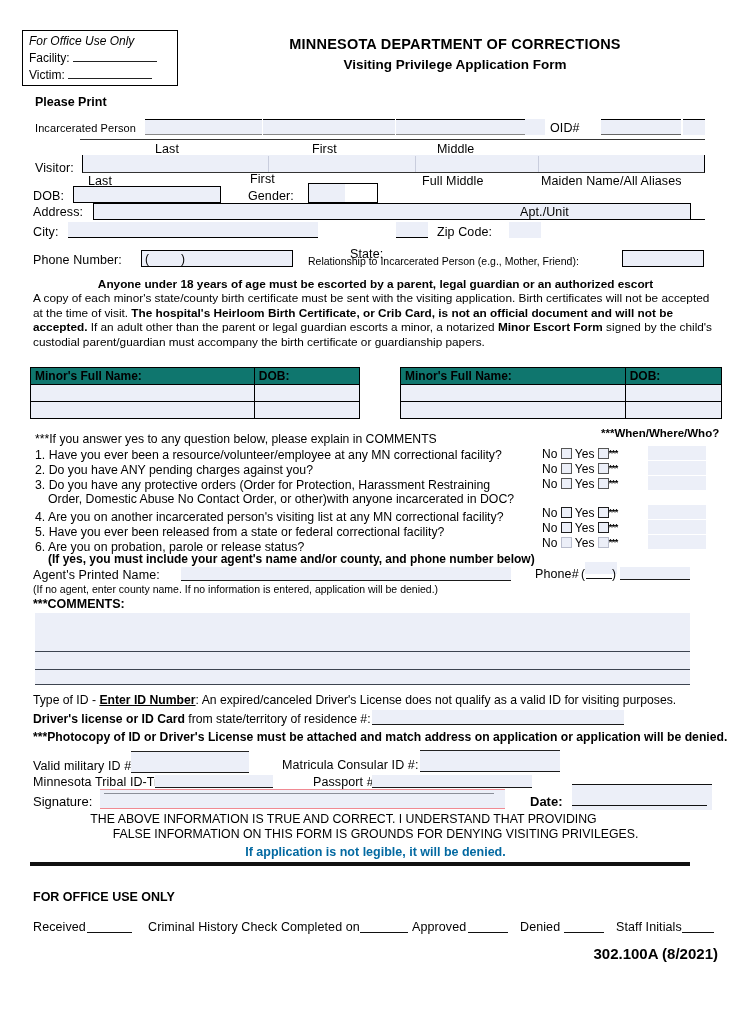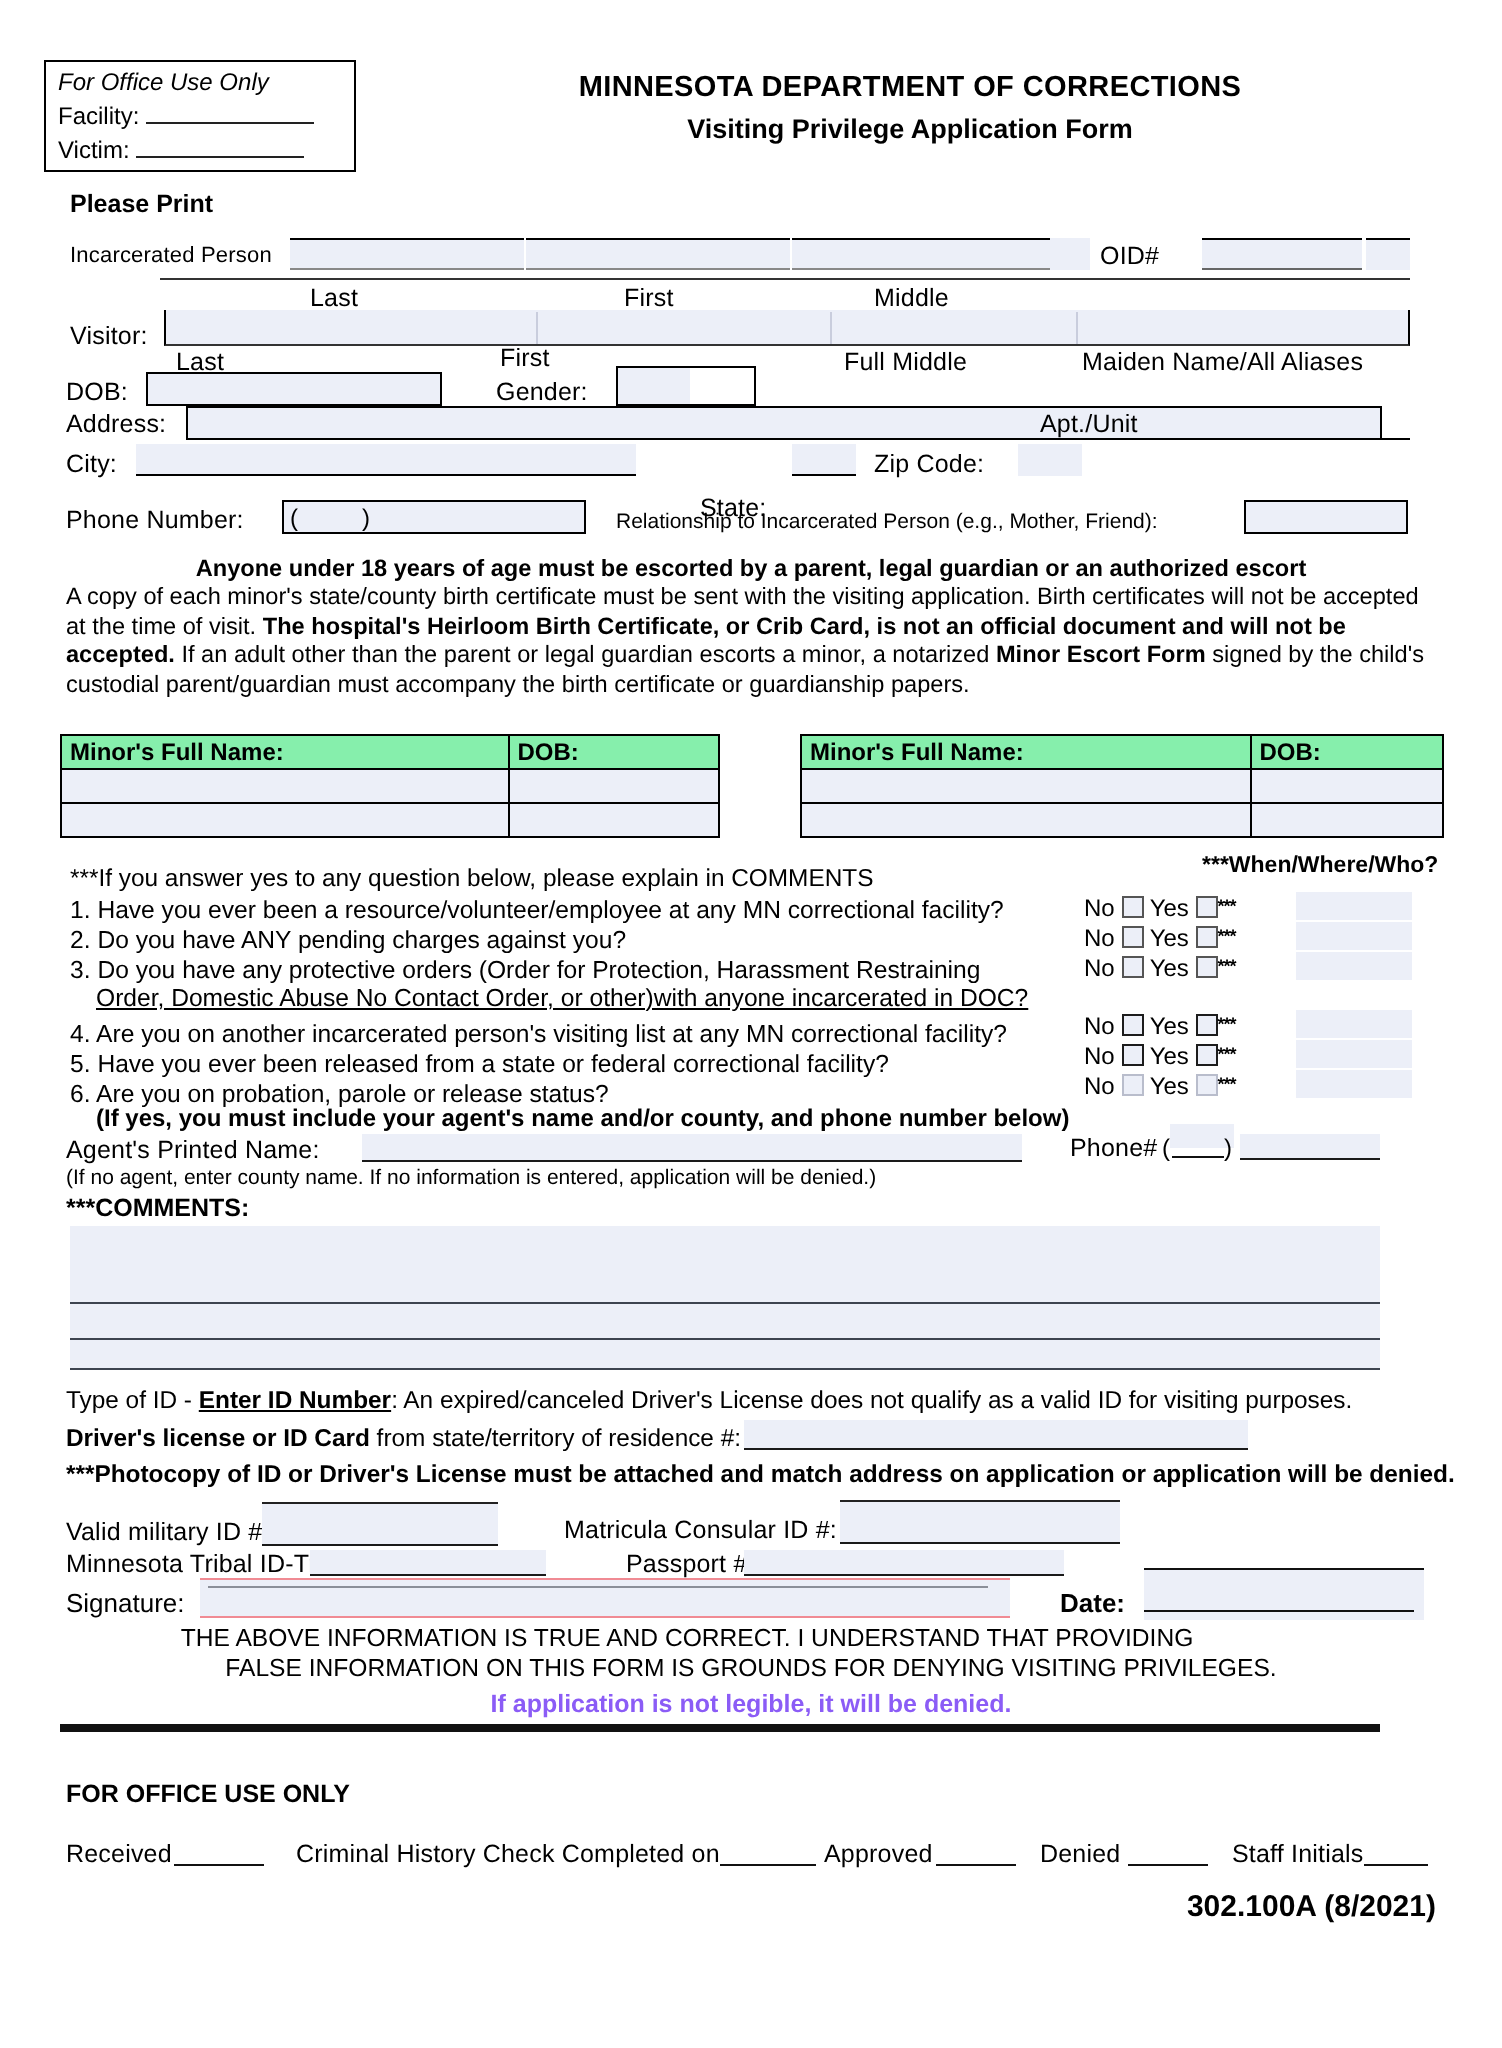--- a/index.html
+++ b/index.html
@@ -46,21 +46,21 @@
            font-size:13.5px; font-weight:bold; }
   .please{ position:absolute; left:35px; top:95px; font-size:12.5px; font-weight:bold; }
 
   
   .at { position:absolute; white-space:nowrap; }
 
   
   table.minors { border-collapse:collapse; width:100%; height:100%; table-layout:fixed; }
   table.minors td, table.minors th {
     border:1.4px solid #000; font-size:12px; text-align:left;
-    padding:1px 4px; font-weight:bold; height:17px; background:#86efac;
+    padding:1px 4px; font-weight:bold; height:17px; background:#0f766e;
   }
   table.minors tr.blank td { background:#eceff8; font-weight:normal; }
 
   
   .cbx { display:inline-block; width:11px; height:11px; background:#eceff8;
          border:1.4px solid #555; vertical-align:-1px; }
   .cbx.light { border-color:#b9bdcc; }
   .cbx.dark  { border-color:#1d1d1d; }
   .star { font-size:9px; font-weight:bold; vertical-align:2px; letter-spacing:-0.5px; }
 
@@ -79,21 +79,21 @@
   .sig-field{
     position:absolute; background:#eceff8;
     border-top:1.6px solid #f08a93; border-bottom:1.6px solid #f08a93;
   }
   .sig-inner{ position:absolute; border-top:1px solid #8b8f99; }
 
   .blackbar{ position:absolute; left:30px; top:862px; width:660px; height:4px; background:#111; }
 
   .footer-code{ position:absolute; right:33px; top:945px; font-size:15px; font-weight:bold; }
 
-  .red { color:#8b5cf6; }
+  .red { color:#0369a1; }
 </style>
 </head>
 <body>
 
 <div class="page">
 
   <div class="office-box">
     <div class="line ital">For Office Use Only</div>
     <div class="line">
       <span>Facility:</span>
@@ -217,21 +217,21 @@
     <span>Have you ever been a resource/volunteer/employee at any MN correctional facility?</span>
   </div>
   <div class="qrow" style="left:35px; top:463px;">
     <span>2.</span>
     <span>Do you have ANY pending charges against you?</span>
   </div>
   <div class="qrow" style="left:35px; top:478px;">
     <span>3.</span>
     <span>Do you have any protective orders (Order for Protection, Harassment Restraining</span>
   </div>
-  <div class="qrow" style="left:48px; top:492px;text-decoration:underline;">
+  <div class="qrow" style="left:48px; top:492px;">
     <span>Order, Domestic Abuse No Contact Order, or other)with anyone incarcerated in DOC?</span>
   </div>
   <div class="qrow" style="left:35px; top:510px;">
     <span>4.</span>
     <span>Are you on another incarcerated person's visiting list at any MN correctional facility?</span>
   </div>
   <div class="qrow" style="left:35px; top:525px;">
     <span>5.</span>
     <span>Have you ever been released from a state or federal correctional facility?</span>
   </div>

